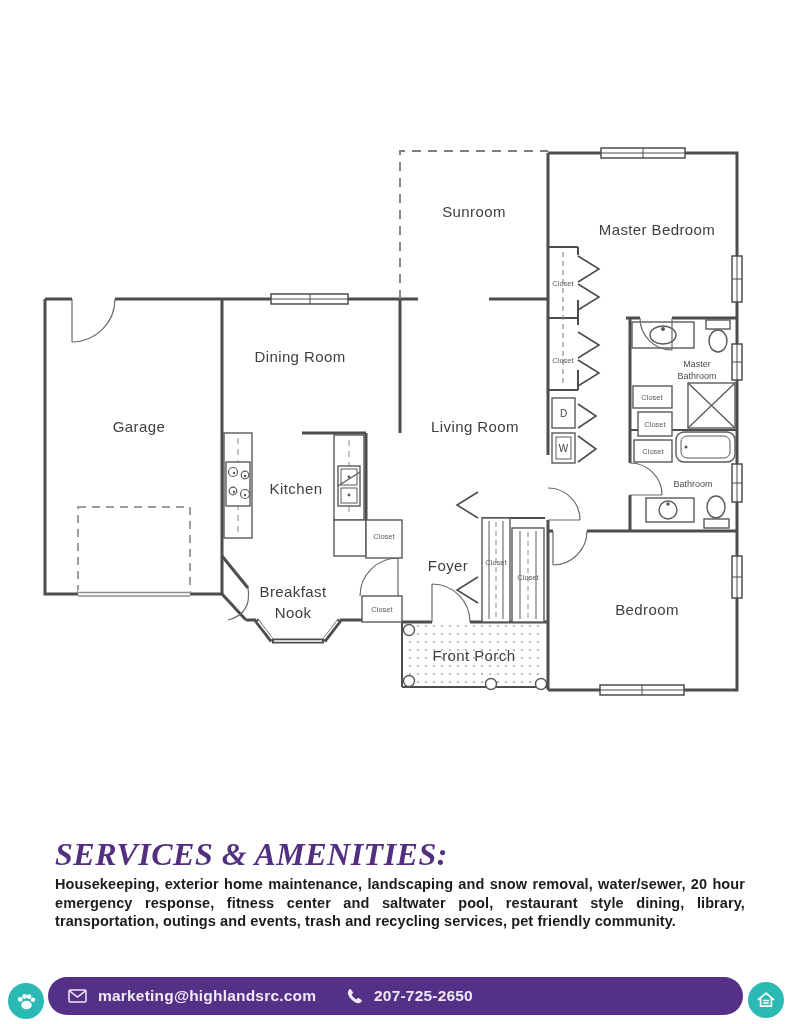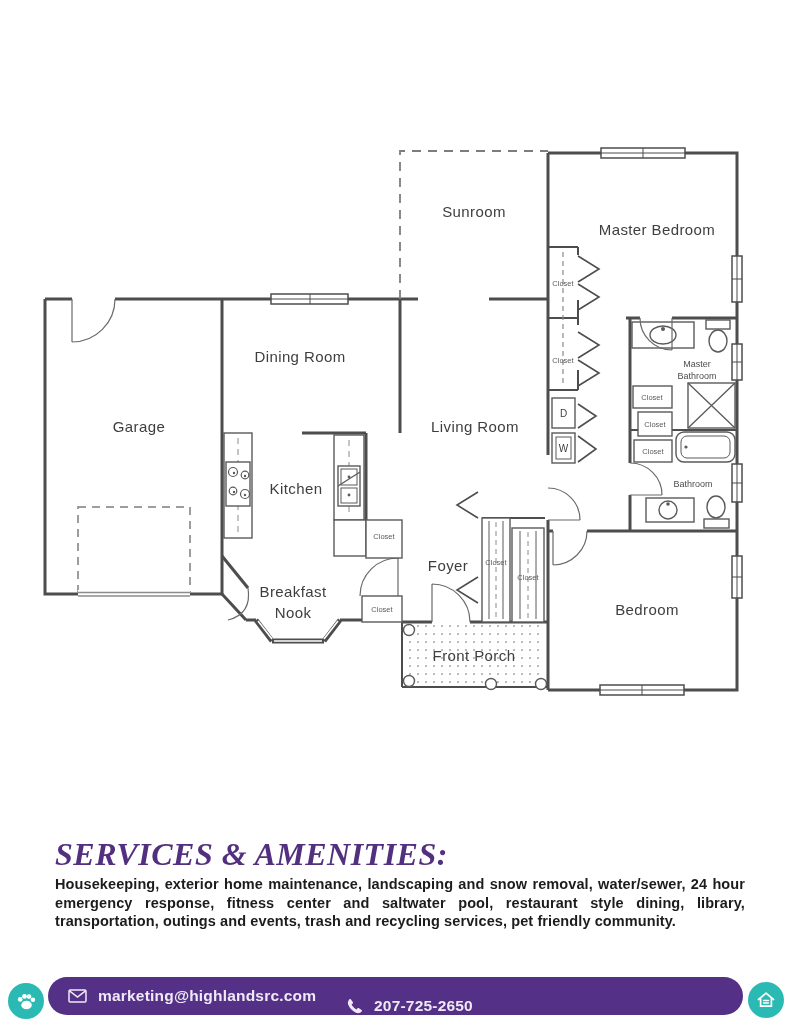--- a/index.html
+++ b/index.html
@@ -24,21 +24,21 @@
   .services-heading{position:absolute;left:55px;top:836px;
       font-family:"Liberation Serif",serif;font-style:italic;font-weight:bold;
       font-size:32px;color:#53307f;letter-spacing:.5px;}
   .services-body{position:absolute;left:55px;top:875px;width:690px;
       font-size:14.5px;font-weight:600;color:#1c1c1c;line-height:18.6px;
       text-align:justify;letter-spacing:.1px;}
   .footer-bar{position:absolute;left:48px;top:977px;width:695px;height:38px;
       background:#543086;border-radius:19px;}
   .footer-item{position:absolute;top:0;height:38px;display:flex;align-items:center;gap:11px;
       color:#efe9f6;font-size:15.5px;font-weight:600;letter-spacing:.2px;cursor:pointer;}
-  .fi-email{left:20px;} .fi-phone{left:298px;align-items:flex-end;} .fi-web{left:490px;margin-top:36px;}
+  .fi-email{left:20px;} .fi-phone{left:298px;} .fi-web{left:490px;margin-top:36px;}
   .teal-circle{position:absolute;width:36px;height:36px;border-radius:50%;
       background:#2ab9b3;display:flex;align-items:center;justify-content:center;}
   .tc-left{left:8px;top:983px;} .tc-right{left:748px;top:982px;}
 </style>
 </head>
 <body>
 
 <div class="page">
 
   <svg class="floorplan" width="791" height="770" viewBox="0 0 791 770">
@@ -253,21 +253,21 @@
       <text class="fp-room-label" x="647" y="615" text-anchor="middle">Bedroom</text>
       <text class="fp-small-label" x="697" y="367" text-anchor="middle">Master</text>
       <text class="fp-small-label" x="697" y="379" text-anchor="middle">Bathroom</text>
       <text class="fp-small-label" x="693" y="487" text-anchor="middle">Bathroom</text>
     </g>
   </svg>
 
 
   <div class="services-heading">SERVICES &amp; AMENITIES:</div>
 
-  <div class="services-body">Housekeeping, exterior home maintenance, landscaping and snow removal, water/sewer, 24 hour emergency response, fitness center and saltwater pool, restaurant style dining, library, transportation, outings and events, trash and recycling services, pet friendly community.</div>
+  <div class="services-body">Housekeeping, exterior home maintenance, landscaping and snow removal, water/sewer, 20 hour emergency response, fitness center and saltwater pool, restaurant style dining, library, transportation, outings and events, trash and recycling services, pet friendly community.</div>
 
   <div class="footer-bar">
     <div class="footer-item fi-email">
       <svg width="19" height="14" viewBox="0 0 19 14">
         <rect x="1" y="1" width="17" height="12" rx="1.2" fill="none" stroke="#efe9f6" stroke-width="1.5"></rect>
         <path d="M1.5 1.8 L9.5 8 L17.5 1.8" fill="none" stroke="#efe9f6" stroke-width="1.5"></path>
       </svg>
       <span>marketing@highlandsrc.com</span>
     </div>
     <div class="footer-item fi-phone">

